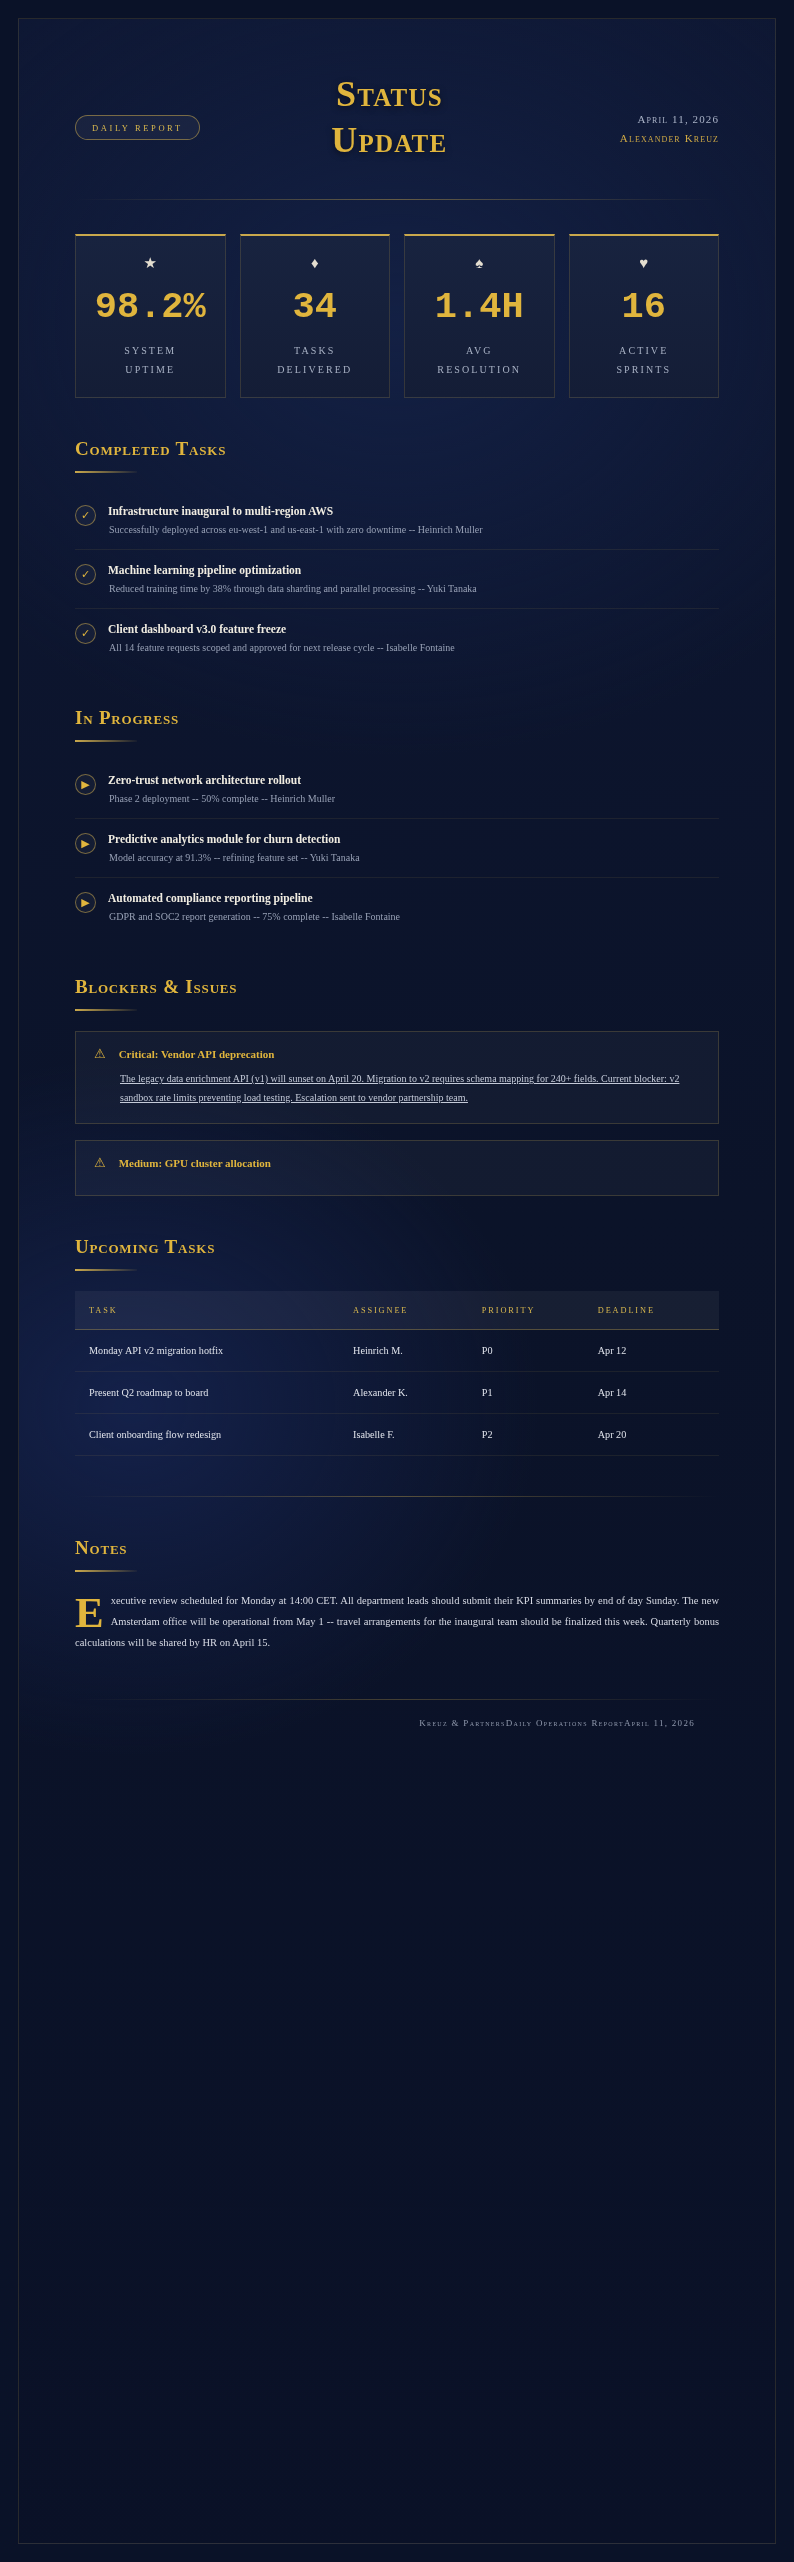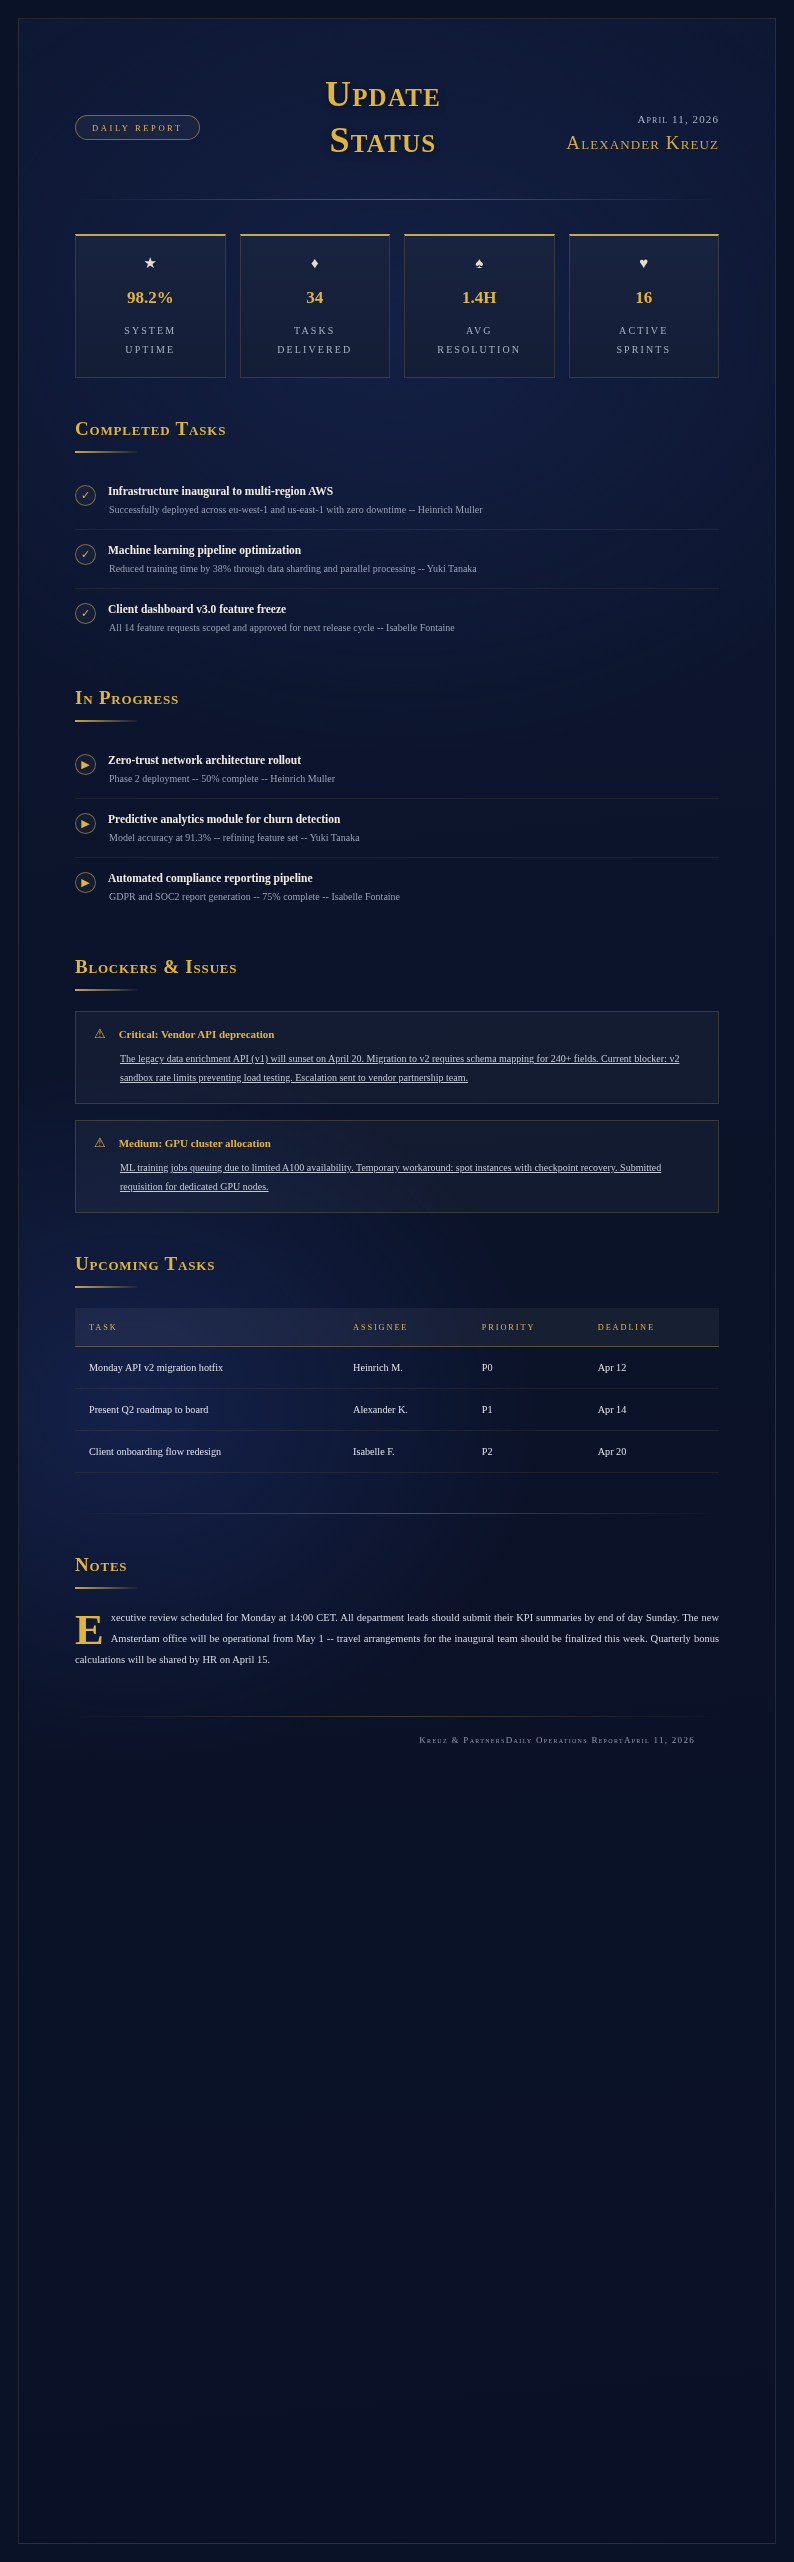--- a/index.html
+++ b/index.html
@@ -79,21 +79,21 @@
     padding-top: 42px;
   }
   .meta-date {
     font-size: 11px;
     color: #a9b2c6;
     font-variant: small-caps;
     letter-spacing: 1.1px;
     margin-bottom: 7px;
   }
   .meta-author {
-    font-size: 19px;
+    font-size: 11px;
     color: #d0aa45;
     font-variant: small-caps;
     letter-spacing: 1.1px;
   }
 
   .head-rule {
     height: 1px;
     margin: 30px 0 0 0;
     background: linear-gradient(90deg, rgba(201,168,76,0) 0%, rgba(201,168,76,0.45) 50%, rgba(201,168,76,0) 100%);
   }
@@ -115,26 +115,27 @@
   }
 
   .stat-icon {
     font-size: 15px;
     color: #e4ded0;
     line-height: 1;
     margin-bottom: 18px;
   }
 
   .stat-value {
-    font-size: 17px;
+    font-size: 37px;
     color: #e0b53d;
     font-weight: bold;
     line-height: 1;
     margin-bottom: 16px;
     font-variant: small-caps;
+    font-family: Liberation Mono, monospace;
   }
 
   .stat-label {
     font-size: 10px;
     color: #a7b0c3;
     letter-spacing: 2.1px;
     text-transform: uppercase;
     line-height: 1.85;
   }
 
@@ -315,22 +316,22 @@
 </head>
 <body>
 
 <div class="page">
   <div class="inner">
 
     <div class="header">
       <div class="badge">Daily Report</div>
 
       <div class="title-block">
+        <div class="title">Status</div>
         <div class="title">Update</div>
-        <div class="title">Status</div>
       </div>
 
       <div class="meta">
         <div class="meta-date">April 11, 2026</div>
         <div class="meta-author">Alexander Kreuz</div>
       </div>
     </div>
 
     <div class="head-rule"></div>
 
@@ -429,21 +430,20 @@
             <div class="blocker-icon">⚠</div>
             <div class="blocker-title">Critical: Vendor API deprecation</div>
           </div>
           <div class="blocker-text">The legacy data enrichment API (v1) will sunset on April 20. Migration to v2 requires schema mapping for 240+ fields. Current blocker: v2 sandbox rate limits preventing load testing. Escalation sent to vendor partnership team.</div>
         </div>
         <div class="blocker">
           <div class="blocker-head">
             <div class="blocker-icon">⚠</div>
             <div class="blocker-title">Medium: GPU cluster allocation</div>
           </div>
-          <div class="blocker-text">ML training jobs queuing due to limited A100 availability. Temporary workaround: spot instances with checkpoint recovery. Submitted requisition for dedicated GPU nodes.</div>
         </div>
       </div>
     </div>
 
     <div class="section">
       <div class="section-title">Upcoming Tasks</div>
       <div class="section-underline"></div>
 
       <table class="upcoming">
         <thead>

